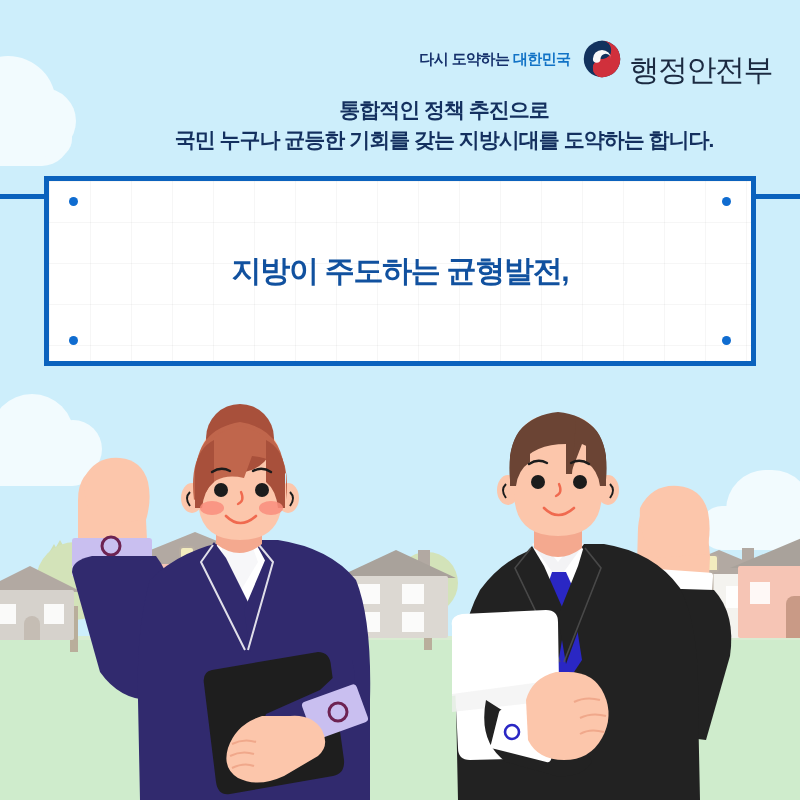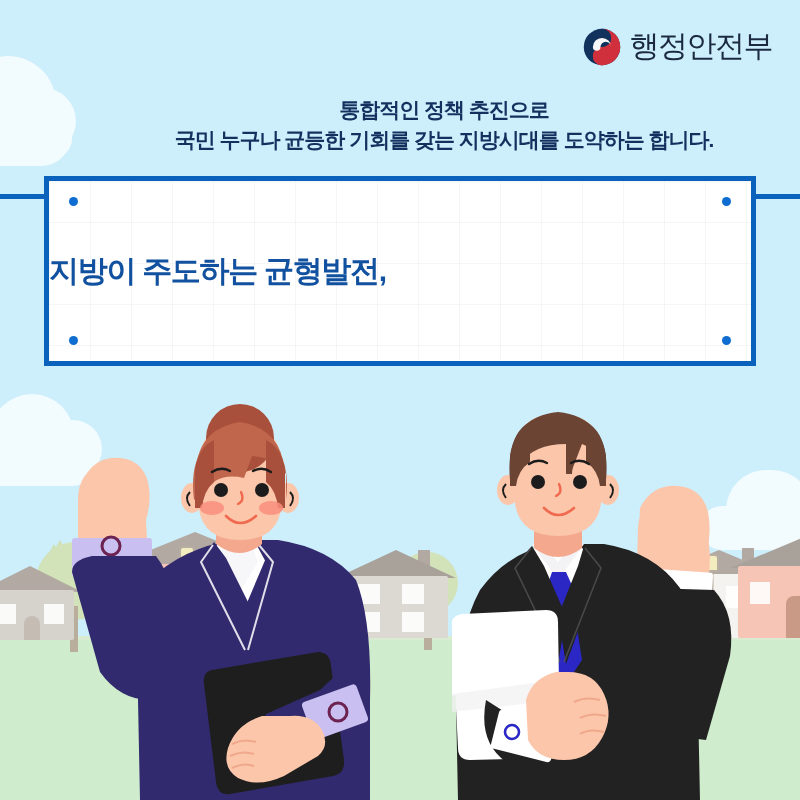--- a/index.html
+++ b/index.html
@@ -59,20 +59,21 @@
   .taegeuk {
     width: 38px; height: 38px;
     display: block;
   }
   .ministry-name {
     font-size: 30px;
     font-weight: 500;
     color: #1b2a41;
     letter-spacing: -1.5px;
     white-space: nowrap;
+    margin-top: 24px;
   }
 
   
   .subtitle {
     position: absolute;
     top: 95px;
     left: 0;
     width: 800px;
     text-align: center;
     color: #14305f;
@@ -100,20 +101,21 @@
     width: 712px;
     height: 190px;
     border: 5px solid #0b62bd;
     background:
       repeating-linear-gradient(to right, rgba(0,0,0,0.035) 0 1px, transparent 1px 41px),
       repeating-linear-gradient(to bottom, rgba(0,0,0,0.035) 0 1px, transparent 1px 41px),
       #ffffff;
     box-sizing: border-box;
     display: flex;
     align-items: center;
+    justify-content: center;
   }
   .banner-dot {
     position: absolute;
     width: 9px; height: 9px;
     border-radius: 50%;
     background: #0f6cd0;
   }
   .banner-dot.tl { left: 20px;  top: 16px; }
   .banner-dot.tr { right: 20px; top: 16px; }
   .banner-dot.bl { left: 20px;  bottom: 16px; }
@@ -251,20 +253,23 @@
     <div class="cloud" style="left:-10px; top:394px; width:84px;  height:84px;"></div>
     <div class="cloud" style="left:44px;  top:420px; width:58px;  height:58px;"></div>
     <div class="cloud" style="left:-30px; top:438px; width:126px; height:48px; border-radius:36px;"></div>
 
     <div class="cloud" style="left:726px; top:470px; width:86px;  height:80px;"></div>
     <div class="cloud" style="left:700px; top:506px; width:110px; height:44px; border-radius:32px;"></div>
   </div>
 
   <div class="header">
     <div class="slogan">
+      <div>
+        <span class="dark">다시 도약하는 </span><span class="bright">대한민국</span>
+      </div>
     </div>
 
     <div class="logo-wrap">
       <svg class="taegeuk" viewBox="0 0 100 100">
         <circle cx="50" cy="50" r="48" fill="#12325e"></circle>
         <path d="M50 2 A48 48 0 0 1 50 98 A24 24 0 0 1 50 50 A24 24 0 0 0 50 2 Z" fill="#d0303c"></path>
         <circle cx="50" cy="26" r="24" fill="#12325e"></circle>
         <circle cx="50" cy="74" r="24" fill="#d0303c"></circle>
         <path d="M26 50 a24 24 0 0 1 48 0 a14 14 0 0 0 -28 0 a10 10 0 0 1 -20 0 Z" fill="#ffffff" opacity="0.97"></path>
         <circle cx="50" cy="50" r="48" fill="none" stroke="#ffffff" stroke-width="0"></circle>

